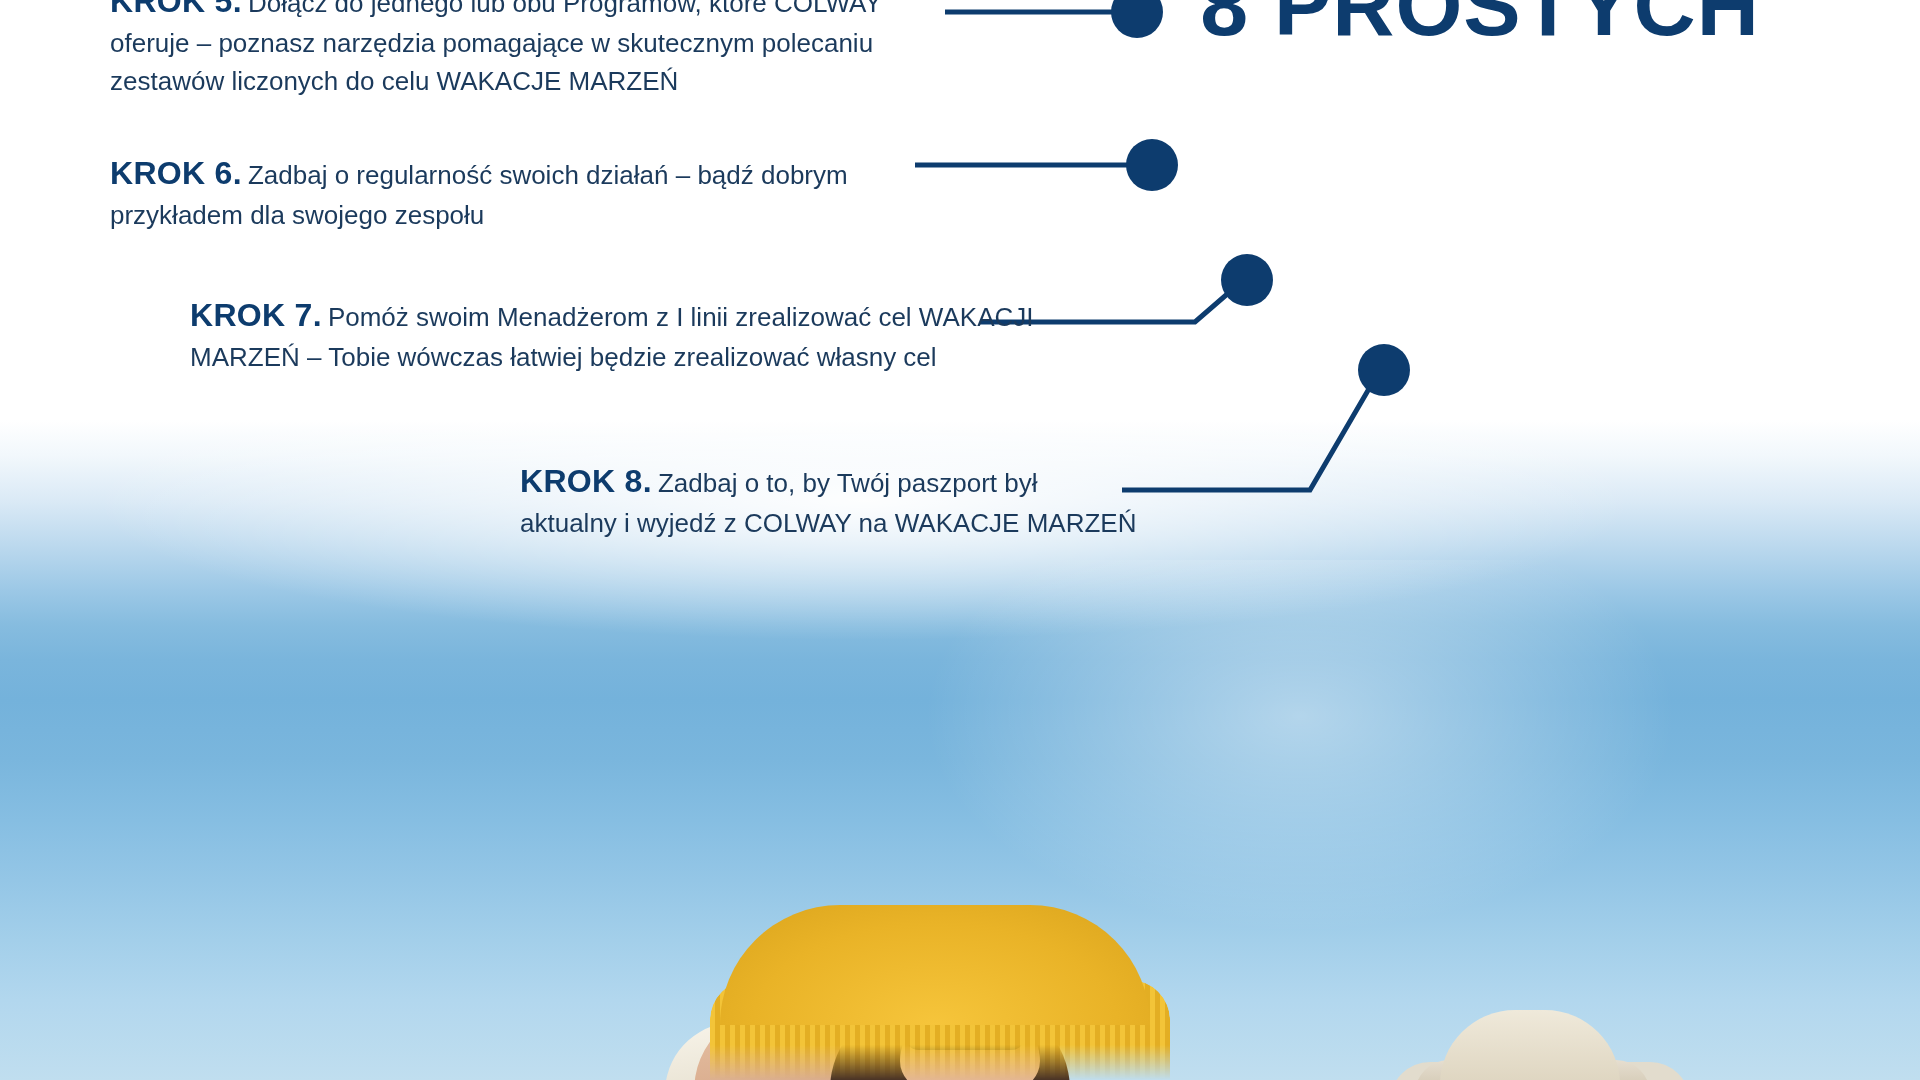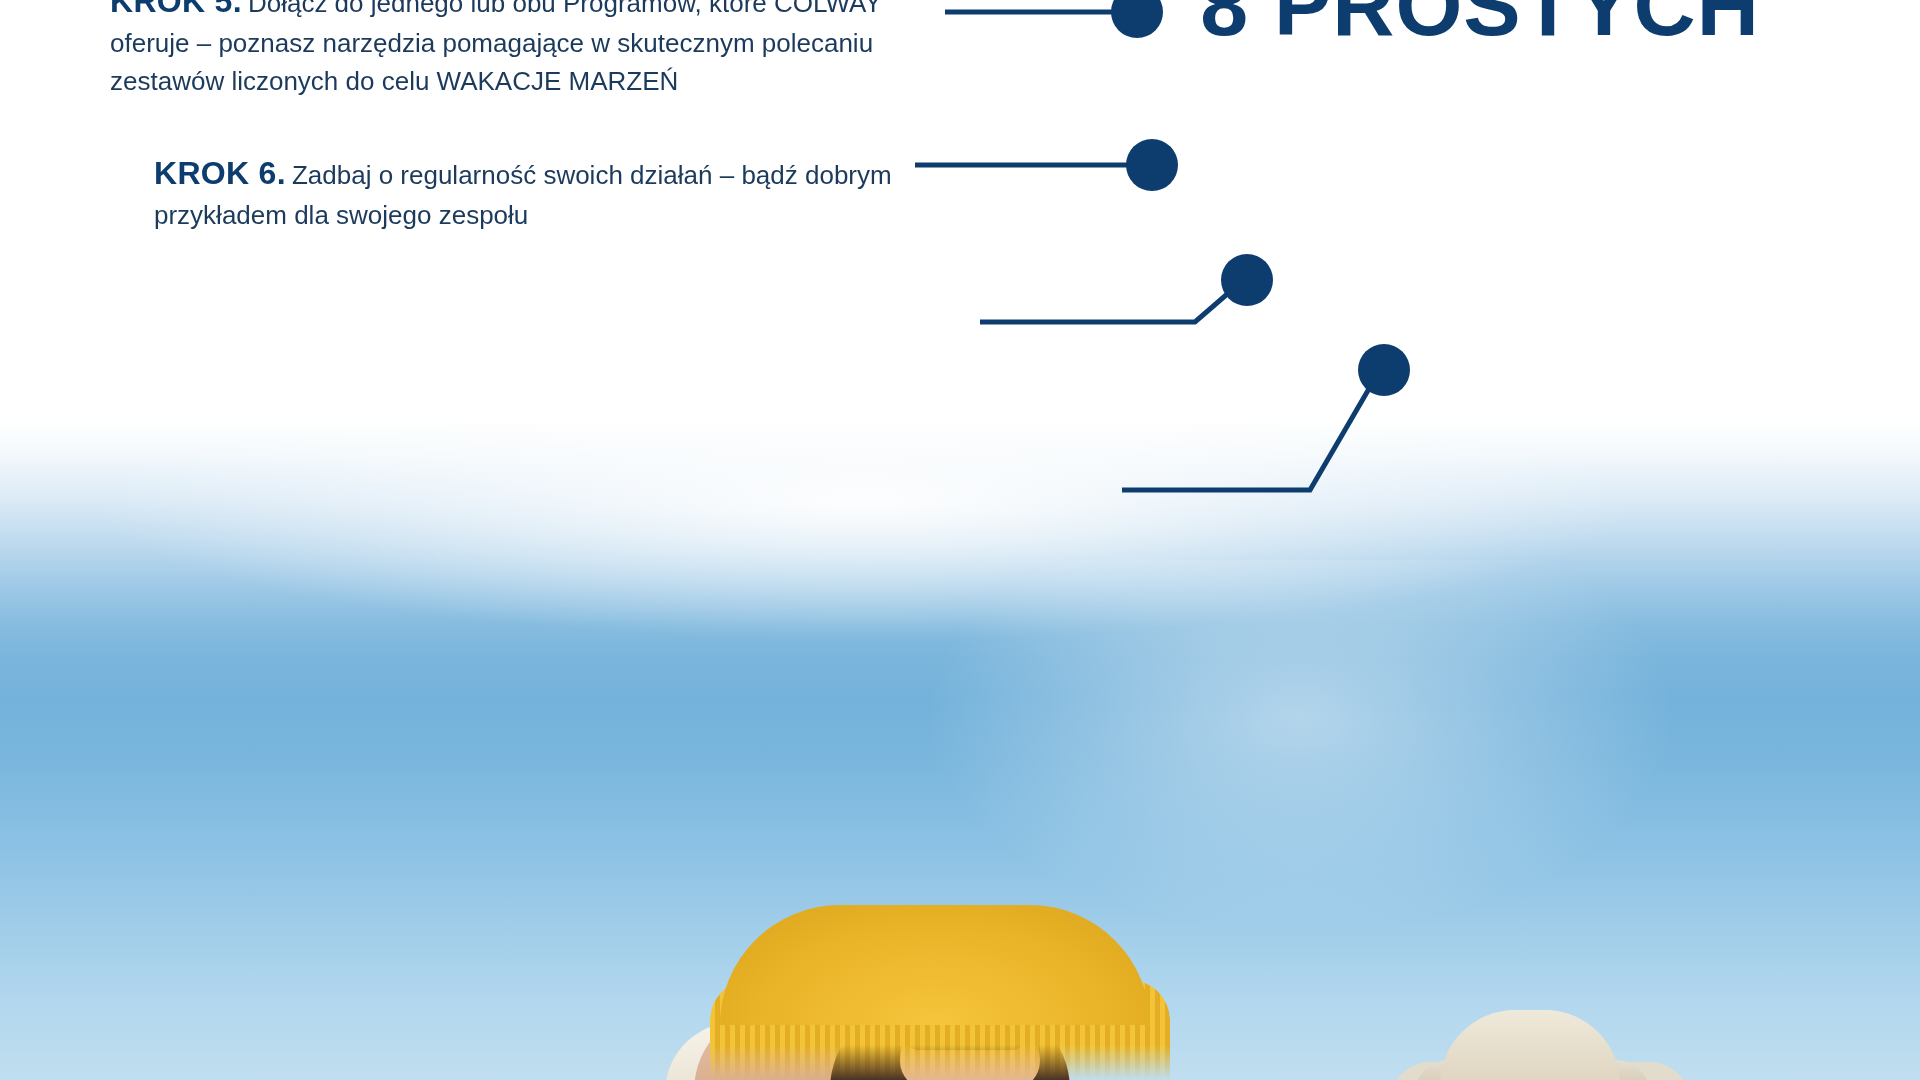--- a/index.html
+++ b/index.html
@@ -198,21 +198,21 @@
   }
   .step .num {
     font-weight: bold;
     font-size: 32px;
     color: #0d3c6e;
     letter-spacing: 0.3px;
     margin-right: 6px;
   }
 
   .step5 { left: 110px; top: -22px; width: 840px; }
-  .step6 { left: 110px; top: 150px; width: 840px; margin-left: 44px; }
+  .step6 { left: 110px; top: 150px; width: 840px; }
   .step7 { left: 190px; top: 292px; width: 880px; }
   .step8 { left: 520px; top: 458px; width: 620px; }
 
   
   .connector {
     position: absolute;
     left: 0;
     top: 0;
     width: 1920px;
     height: 1080px;
@@ -265,15 +265,25 @@
       <span class="num">KROK 5.</span><span>Dołącz do jednego lub obu  Programów, które COLWAY oferuje – poznasz narzędzia pomagające w skutecznym polecaniu zestawów liczonych do celu WAKACJE MARZEŃ</span>
     </p>
   </div>
 
   <div class="step step6">
     <p class="txt">
       <span class="num">KROK 6.</span><span>Zadbaj o regularność swoich działań – bądź dobrym przykładem dla swojego zespołu</span>
     </p>
   </div>
 
-
+  <div class="step step7">
+    <p class="txt">
+      <span class="num">KROK 7.</span><span>Pomóż swoim Menadżerom z I linii zrealizować cel WAKACJI MARZEŃ – Tobie wówczas łatwiej będzie zrealizować własny cel</span>
+    </p>
+  </div>
+
+  <div class="step step8">
+    <p class="txt">
+      <span class="num">KROK 8.</span><span>Zadbaj o to, by Twój paszport był aktualny i wyjedź z COLWAY na WAKACJE MARZEŃ</span>
+    </p>
+  </div>
 
 </div>
 
 </body></html>

